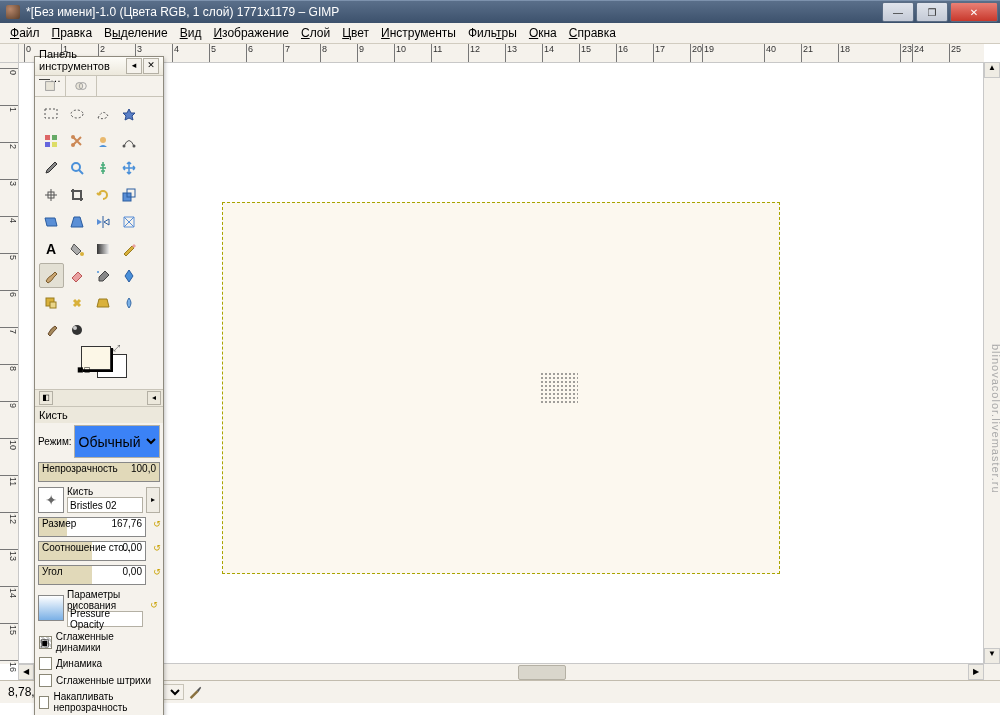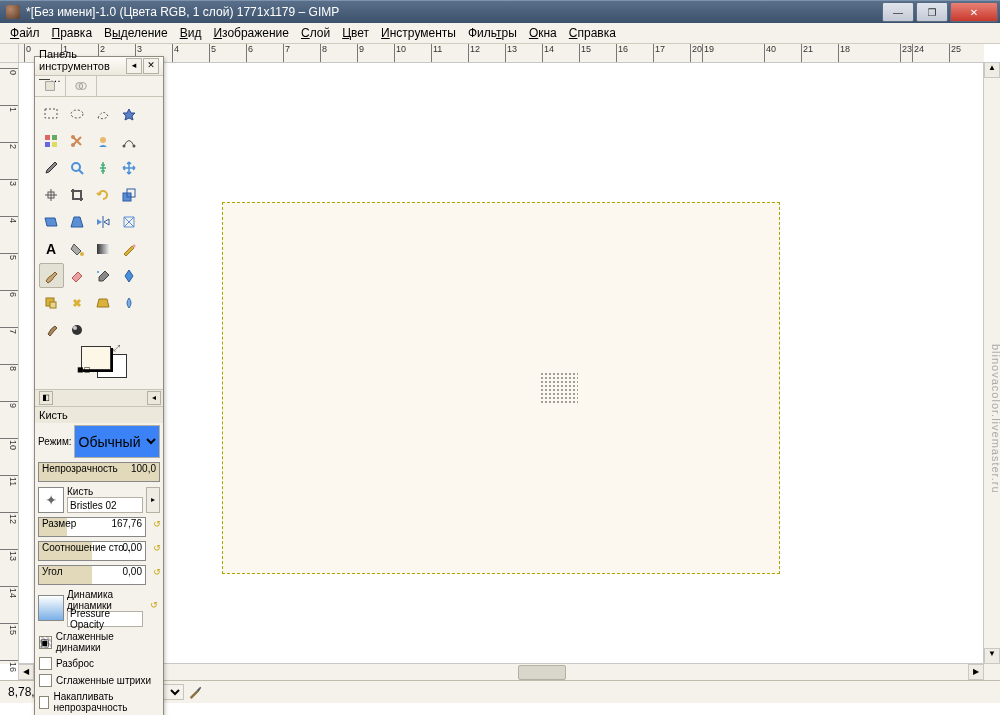--- a/index.html
+++ b/index.html
@@ -450,32 +450,32 @@
       <div class="slider-row" style="flex:1">
         <div class="fill" style="width:50%"></div>
         <span class="lbl">Угол</span>
         <span class="val">0,00</span>
       </div>
       <div class="side-reset">↺</div>
     </div>
     <div class="brush-select">
       <div class="brush-thumb" style="background:linear-gradient(#fff,#7ab0e6)"></div>
       <div class="brush-meta">
-        <div>Динамика динамики</div>
+        <div>Параметры рисования</div>
         <div class="bn">Pressure Opacity</div>
       </div>
       <div class="side-reset">↺</div>
     </div>
     <div class="check-row">
         <div class="cb dotted">▣</div>
         <span>Сглаженные динамики</span>
       </div>
     <div class="check-row">
         <div class="cb"></div>
-        <span>Разброс</span>
+        <span>Динамика</span>
       </div>
     <div class="check-row">
         <div class="cb"></div>
         <span>Сглаженные штрихи</span>
       </div>
     <div class="check-row">
         <div class="cb"></div>
         <span>Накапливать непрозрачность</span>
       </div>
     <div style="height:40px"></div>

